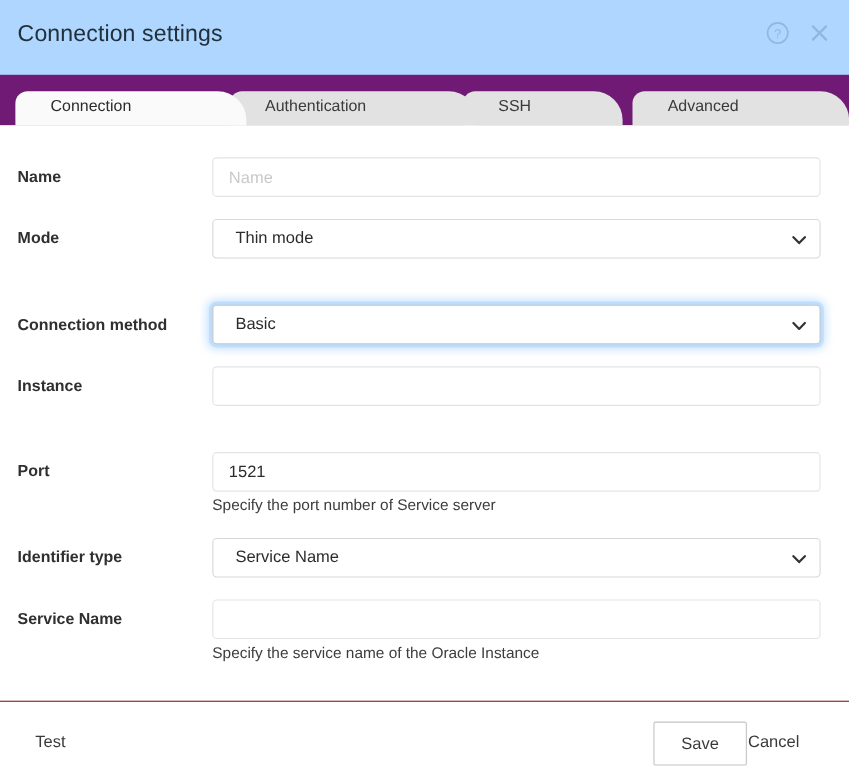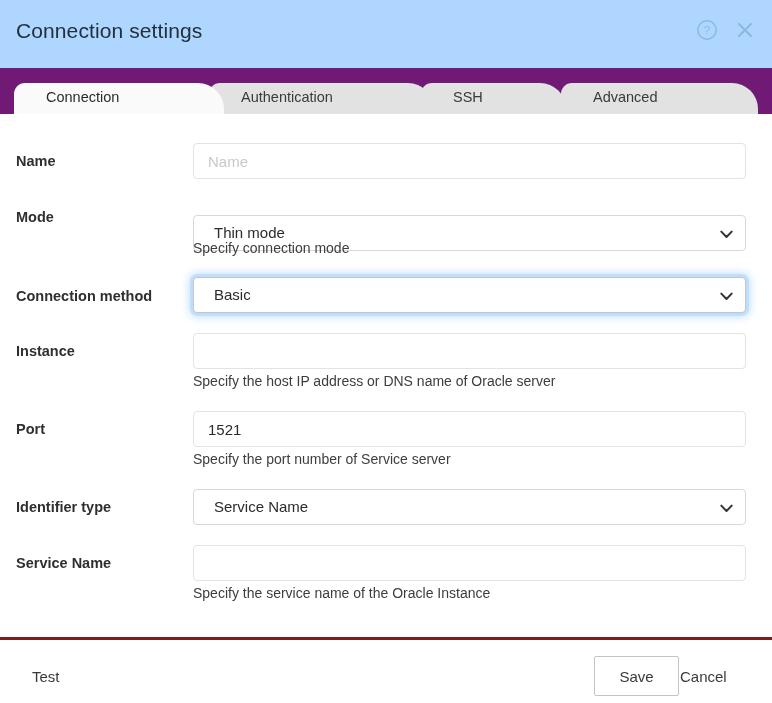--- a/index.html
+++ b/index.html
@@ -167,21 +167,21 @@
   }
 
   
   .footer {
     position: absolute;
     left: 0;
     top: 637px;
     width: 772px;
     height: 66px;
     background: #ffffff;
-    border-top: 3px solid #7f1d1d;
+    border-top: 1px solid #7f1d1d;
     box-sizing: border-box;
   }
   .btn-text {
     position: absolute;
     font-size: 15px;
     color: #3a3a3a;
     background: transparent;
     border: none;
     font-family: "Liberation Sans", sans-serif;
     cursor: pointer;
@@ -229,50 +229,48 @@
 <div class="tabstrip">
     <div class="tab active" style="left: 14px; width: 210px;">
       <span class="tab-label">Connection</span>
     </div>
     <div class="tab" style="left: 209px; width: 225px;">
       <span class="tab-label">Authentication</span>
     </div>
     <div class="tab" style="left: 421px; width: 145px;">
       <span class="tab-label">SSH</span>
     </div>
-    <div class="tab" style="left: 561px; width: 197px;">
+    <div class="tab" style="left: 575px; width: 197px;">
       <span class="tab-label">Advanced</span>
     </div>
   </div>
 
 <div class="form">
     <div class="row-label" style="top: 39px;">Name</div>
     <input type="text" class="control input" placeholder="Name" style="top: 29px;">
     <div class="row-label" style="top: 95px;">Mode</div>
-    <div class="select" style="top: 85px; margin-top: 16px;">
+    <div class="select" style="top: 85px;">
       <span class="select-value">Thin mode</span>
       <span class="select-arrow">
         <svg width="13" height="9" viewBox="0 0 13 9">
           <path d="M1.3 1.6 L6.5 7 L11.7 1.6" stroke="#333" stroke-width="2" fill="none" stroke-linecap="round" stroke-linejoin="round"></path>
         </svg>
       </span>
     </div>
-    <div class="hint" style="top: 126px;">Specify connection mode</div>
     <div class="row-label" style="top: 174px;">Connection method</div>
     <div class="select focused" style="top: 163px; text-align: right;">
       <span class="select-value">Basic</span>
       <span class="select-arrow">
         <svg width="13" height="9" viewBox="0 0 13 9">
           <path d="M1.3 1.6 L6.5 7 L11.7 1.6" stroke="#333" stroke-width="2" fill="none" stroke-linecap="round" stroke-linejoin="round"></path>
         </svg>
       </span>
     </div>
     <div class="row-label" style="top: 229px;">Instance</div>
     <input type="text" class="control input" placeholder="" style="top: 219px;">
-    <div class="hint" style="top: 259px;">Specify the host IP address or DNS name of Oracle server</div>
     <div class="row-label" style="top: 307px;">Port</div>
     <input type="text" class="control input" placeholder="" value="1521" style="top: 297px;">
     <div class="hint" style="top: 337px;">Specify the port number of Service server</div>
     <div class="row-label" style="top: 385px;">Identifier type</div>
     <div class="select" style="top: 375px;">
       <span class="select-value">Service Name</span>
       <span class="select-arrow">
         <svg width="13" height="9" viewBox="0 0 13 9">
           <path d="M1.3 1.6 L6.5 7 L11.7 1.6" stroke="#333" stroke-width="2" fill="none" stroke-linecap="round" stroke-linejoin="round"></path>
         </svg>

